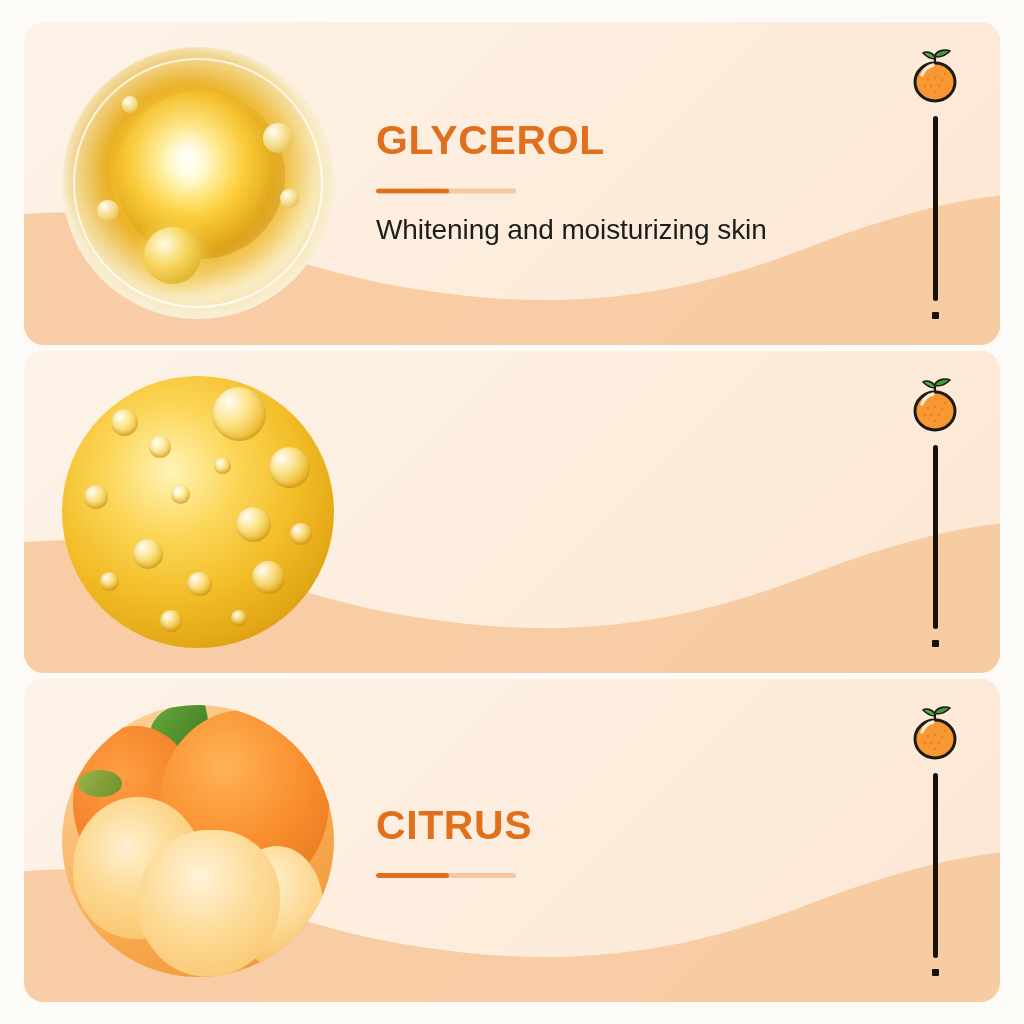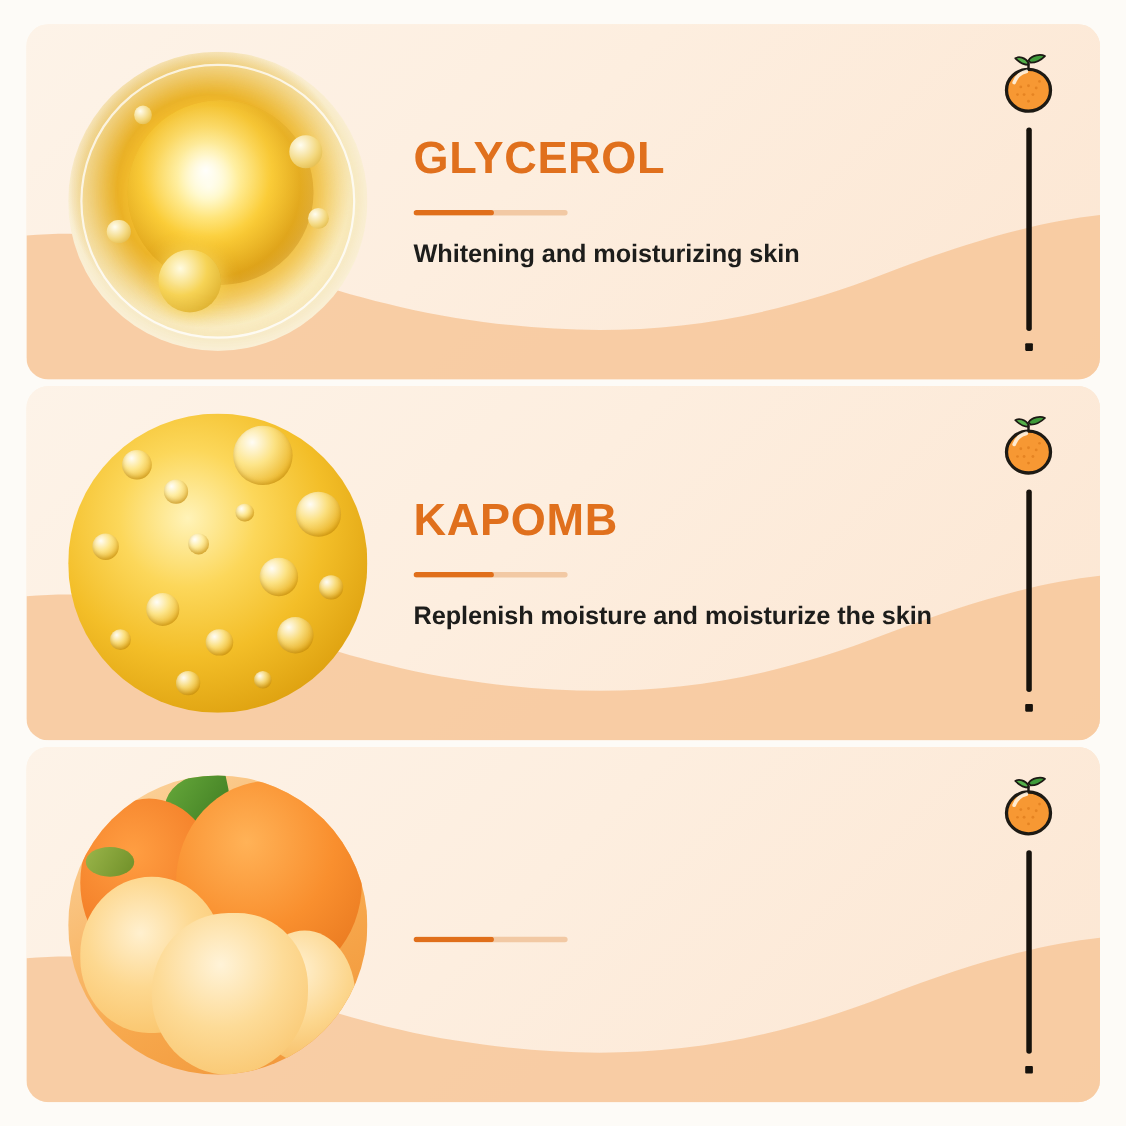--- a/index.html
+++ b/index.html
@@ -160,22 +160,22 @@
   }
   .rule::before {
     content:""; position:absolute; left:0; top:0;
     width:52%; height:100%;
     background:#e06f1b;
     border-radius:3px;
   }
   .desc {
     margin-top:21px;
     color:#1d1d1b;
-    font-size:23px;
-    font-weight:700;
+    font-size:28px;
+    font-weight:400;
     letter-spacing:-.1px;
     white-space:nowrap;
   }
 
   
   .marker {
     position:absolute;
     right:34px; top:26px; bottom:26px;
     width:62px;
     display:flex;
@@ -271,25 +271,20 @@
       <div class="kp-bubble" style="left:46%;top:72%;width:9%;height:9%;"></div>
       <div class="kp-bubble" style="left:70%;top:68%;width:12%;height:12%;"></div>
       <div class="kp-bubble" style="left:40%;top:40%;width:7%;height:7%;"></div>
       <div class="kp-bubble" style="left:14%;top:72%;width:7%;height:7%;"></div>
       <div class="kp-bubble" style="left:56%;top:30%;width:6%;height:6%;"></div>
       <div class="kp-bubble" style="left:84%;top:54%;width:8%;height:8%;"></div>
       <div class="kp-bubble" style="left:36%;top:86%;width:8%;height:8%;"></div>
       <div class="kp-bubble" style="left:62%;top:86%;width:6%;height:6%;"></div>
     </div>
 
-    <div class="text">
-      <div class="title">KAPOMB</div>
-      <div class="rule"></div>
-      <div class="desc">Replenish moisture and moisturize the skin</div>
-    </div>
 
     <div class="marker">
       <svg class="orange-icon" viewBox="0 0 52 56">
         <path d="M26 7 C29 2 37 1 41 3 C37 7 32 9 28 9 Z" fill="#3f9b3a" stroke="#1d1a14" stroke-width="1.6" stroke-linejoin="round"></path>
         <path d="M26 9 C23 4 17 3 14 5 C18 9 22 11 26 11 Z" fill="#55b04a" stroke="#1d1a14" stroke-width="1.6" stroke-linejoin="round"></path>
         <path d="M26 10 L26 16" stroke="#1d1a14" stroke-width="2.2" stroke-linecap="round"></path>
         <ellipse cx="26" cy="34" rx="20" ry="19" fill="#f79833" stroke="#1d1a14" stroke-width="3"></ellipse>
         <path d="M13 27 C15 21 20 18 24 17" stroke="#fff4e2" stroke-width="3.4" stroke-linecap="round" fill="none" opacity=".9"></path>
         <g fill="#e07d1d" opacity=".75">
           <circle cx="19" cy="31" r="1.3"></circle>
@@ -321,20 +316,21 @@
       <div class="ct-shape ct-leaf"></div>
       <div class="ct-shape ct-orange-back"></div>
       <div class="ct-shape ct-orange-main"></div>
       <div class="ct-shape ct-stem"></div>
       <div class="ct-shape ct-seg-left"></div>
       <div class="ct-shape ct-seg-right"></div>
       <div class="ct-shape ct-seg-mid"></div>
     </div>
 
     <div class="text">
+      <div class="title">CITRUS</div>
       <div class="rule"></div>
     </div>
 
     <div class="marker">
       <svg class="orange-icon" viewBox="0 0 52 56">
         <path d="M26 7 C29 2 37 1 41 3 C37 7 32 9 28 9 Z" fill="#3f9b3a" stroke="#1d1a14" stroke-width="1.6" stroke-linejoin="round"></path>
         <path d="M26 9 C23 4 17 3 14 5 C18 9 22 11 26 11 Z" fill="#55b04a" stroke="#1d1a14" stroke-width="1.6" stroke-linejoin="round"></path>
         <path d="M26 10 L26 16" stroke="#1d1a14" stroke-width="2.2" stroke-linecap="round"></path>
         <ellipse cx="26" cy="34" rx="20" ry="19" fill="#f79833" stroke="#1d1a14" stroke-width="3"></ellipse>
         <path d="M13 27 C15 21 20 18 24 17" stroke="#fff4e2" stroke-width="3.4" stroke-linecap="round" fill="none" opacity=".9"></path>

